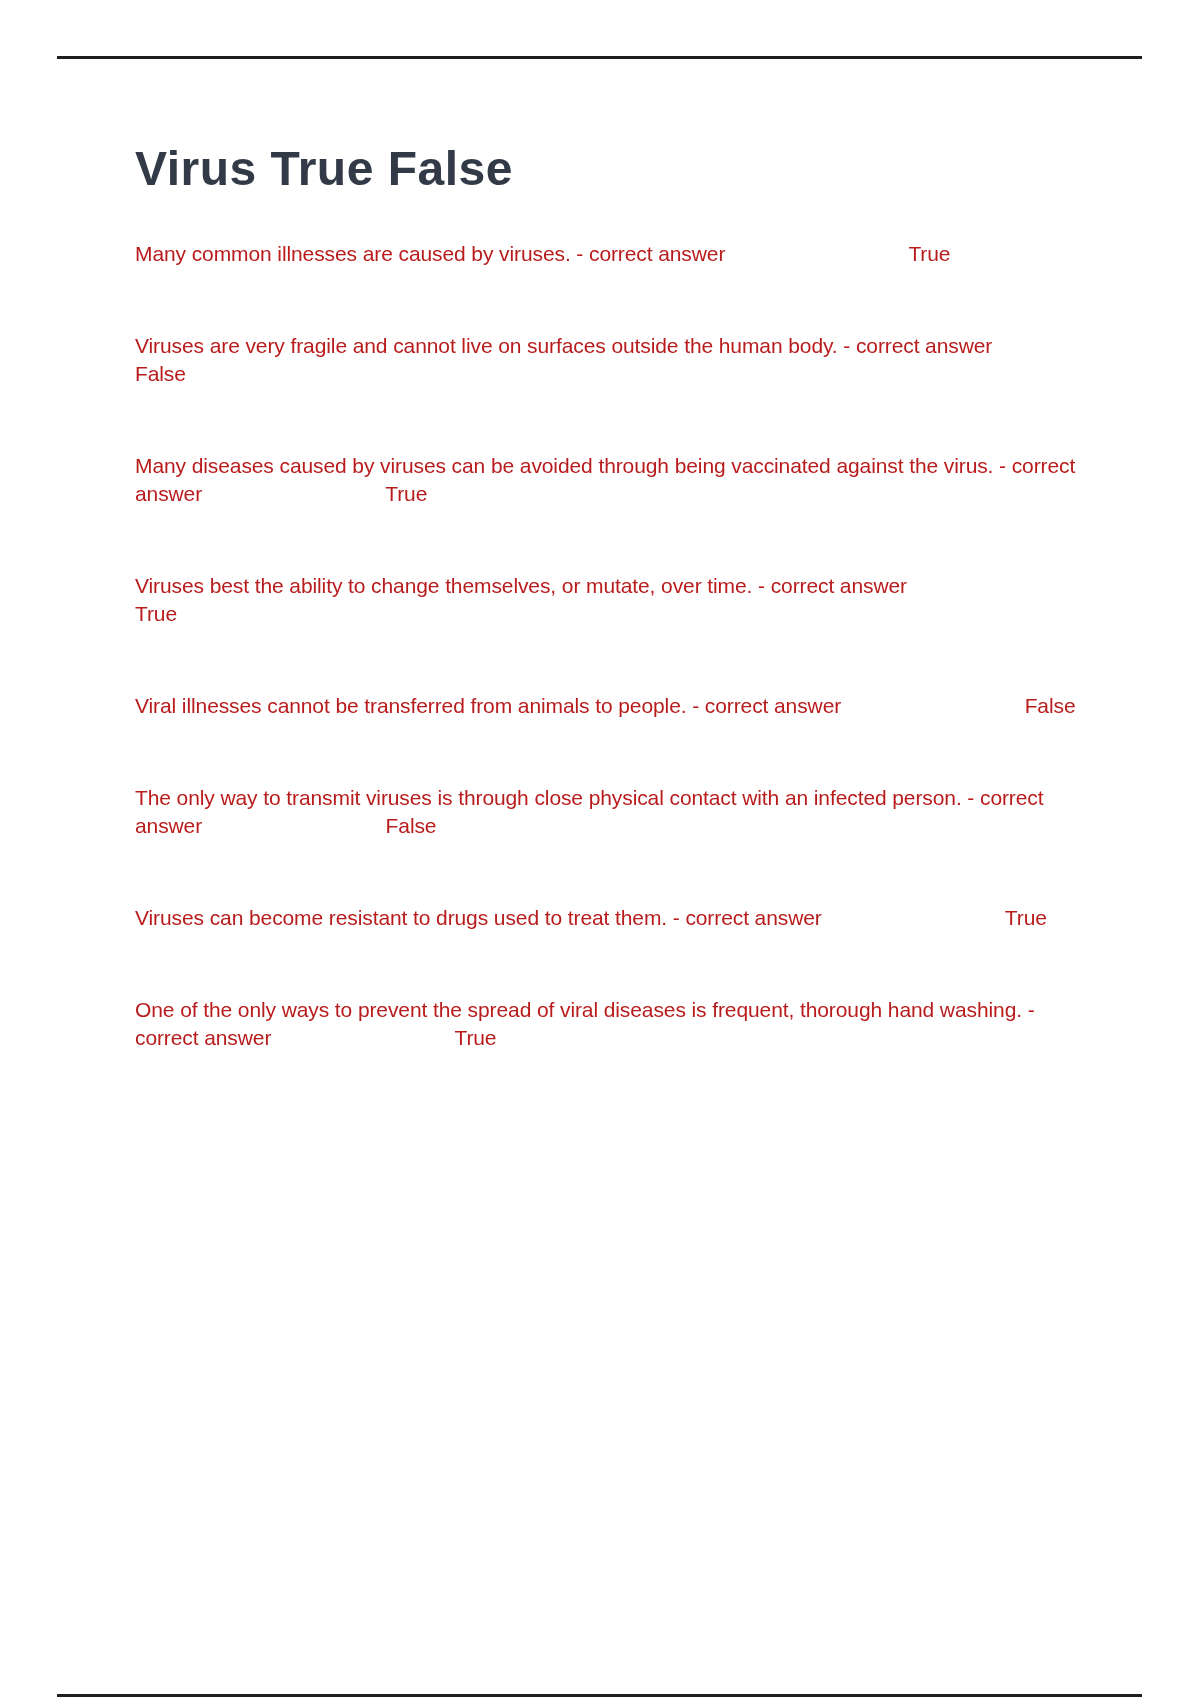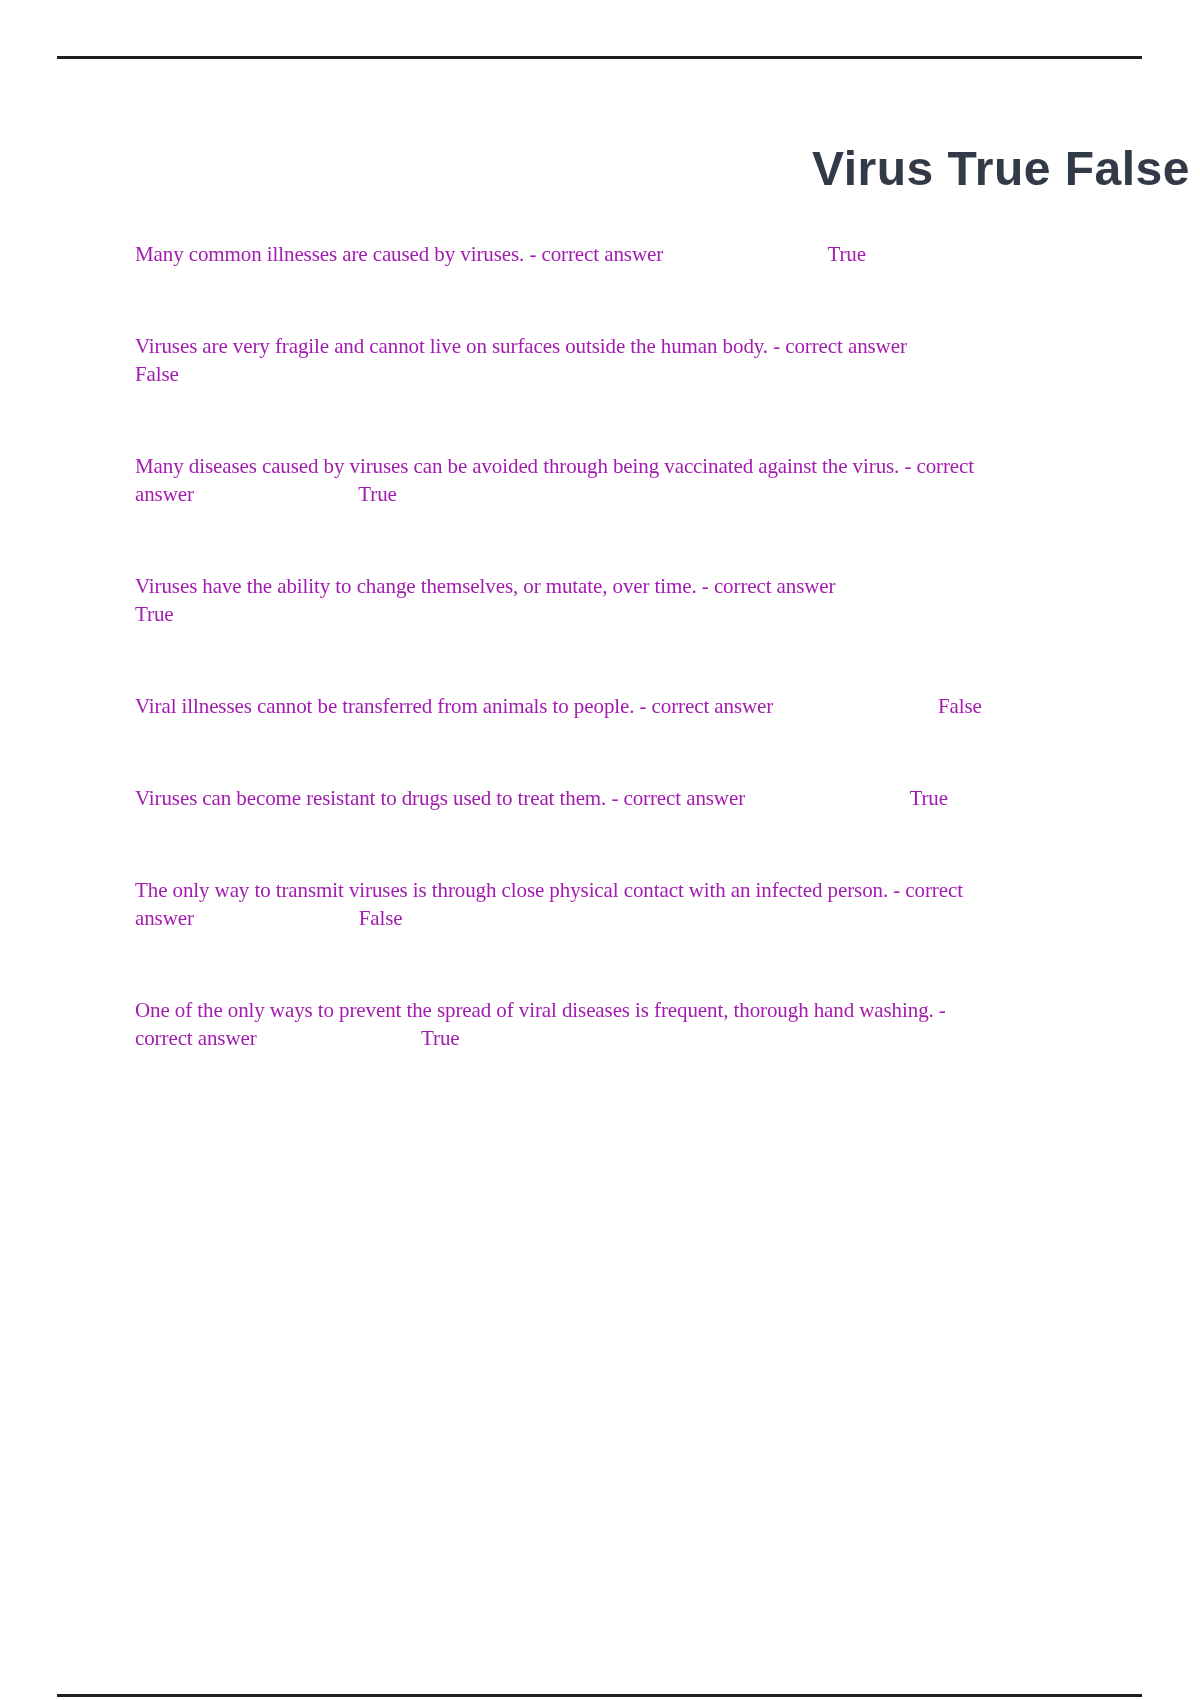--- a/index.html
+++ b/index.html
@@ -32,50 +32,48 @@
     padding: 141px 10px 0 135px;
     box-sizing: border-box;
   }
   h1.doc-title {
     margin: 0 0 43px 0;
     font-size: 48px;
     line-height: 56px;
     font-weight: bold;
     color: #323a48;
     letter-spacing: 0.5px;
-    text-align: right;
   }
   .qa-block {
     margin: 0 0 64px 0;
     font-size: 21px;
     line-height: 28px;
-    color: #a21caf;
+    color: #b91c1c;
     white-space: pre-wrap;
     letter-spacing: -0.1px;
-    font-family: Liberation Serif, serif;
   }
 </style>
 </head>
 <body>
 
 <div id="page">
   <div id="top-rule" class="rule"></div>
 
   <div id="content">
     <h1 class="doc-title">Virus True False</h1>
 
     <div class="qa-block">Many common illnesses are caused by viruses. - correct answer                                True</div>
     <div class="qa-block">Viruses are very fragile and cannot live on surfaces outside the human body. - correct answer
 False</div>
     <div class="qa-block">Many diseases caused by viruses can be avoided through being vaccinated against the virus. - correct
 answer                                True</div>
-    <div class="qa-block">Viruses have the ability to change themselves, or mutate, over time. - correct answer
+    <div class="qa-block">Viruses best the ability to change themselves, or mutate, over time. - correct answer
 True</div>
     <div class="qa-block">Viral illnesses cannot be transferred from animals to people. - correct answer                                False</div>
-    <div class="qa-block">Viruses can become resistant to drugs used to treat them. - correct answer                                True</div>
     <div class="qa-block">The only way to transmit viruses is through close physical contact with an infected person. - correct
 answer                                False</div>
+    <div class="qa-block">Viruses can become resistant to drugs used to treat them. - correct answer                                True</div>
     <div class="qa-block">One of the only ways to prevent the spread of viral diseases is frequent, thorough hand washing. -
 correct answer                                True</div>
   </div>
 
   <div id="bottom-rule" class="rule"></div>
 </div>
 
 </body></html>

